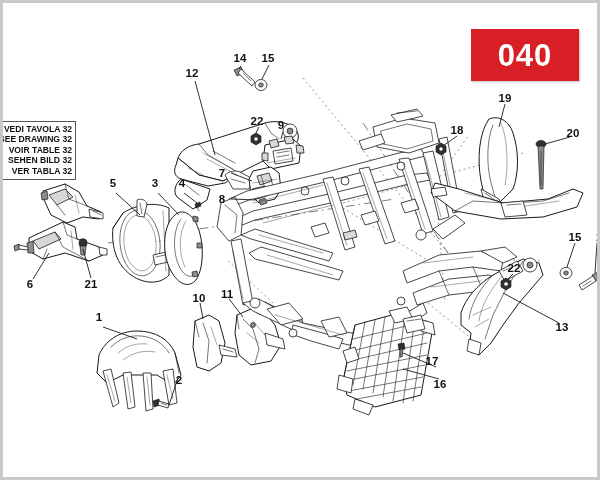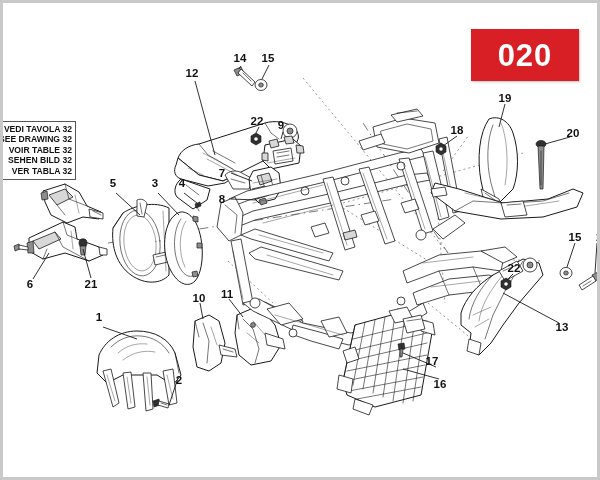--- a/index.html
+++ b/index.html
@@ -497,17 +497,17 @@
 
     <div id="note">
       <div>VEDI TAVOLA 32</div>
       <div>SEE DRAWING 32</div>
       <div>VOIR TABLE 32</div>
       <div>SEHEN BILD 32</div>
       <div>VER TABLA 32</div>
     </div>
 
     <div id="badge">
-      <span>020</span>
+      <span>040</span>
     </div>
 
   </div>
 </div>
 
 </body></html>

